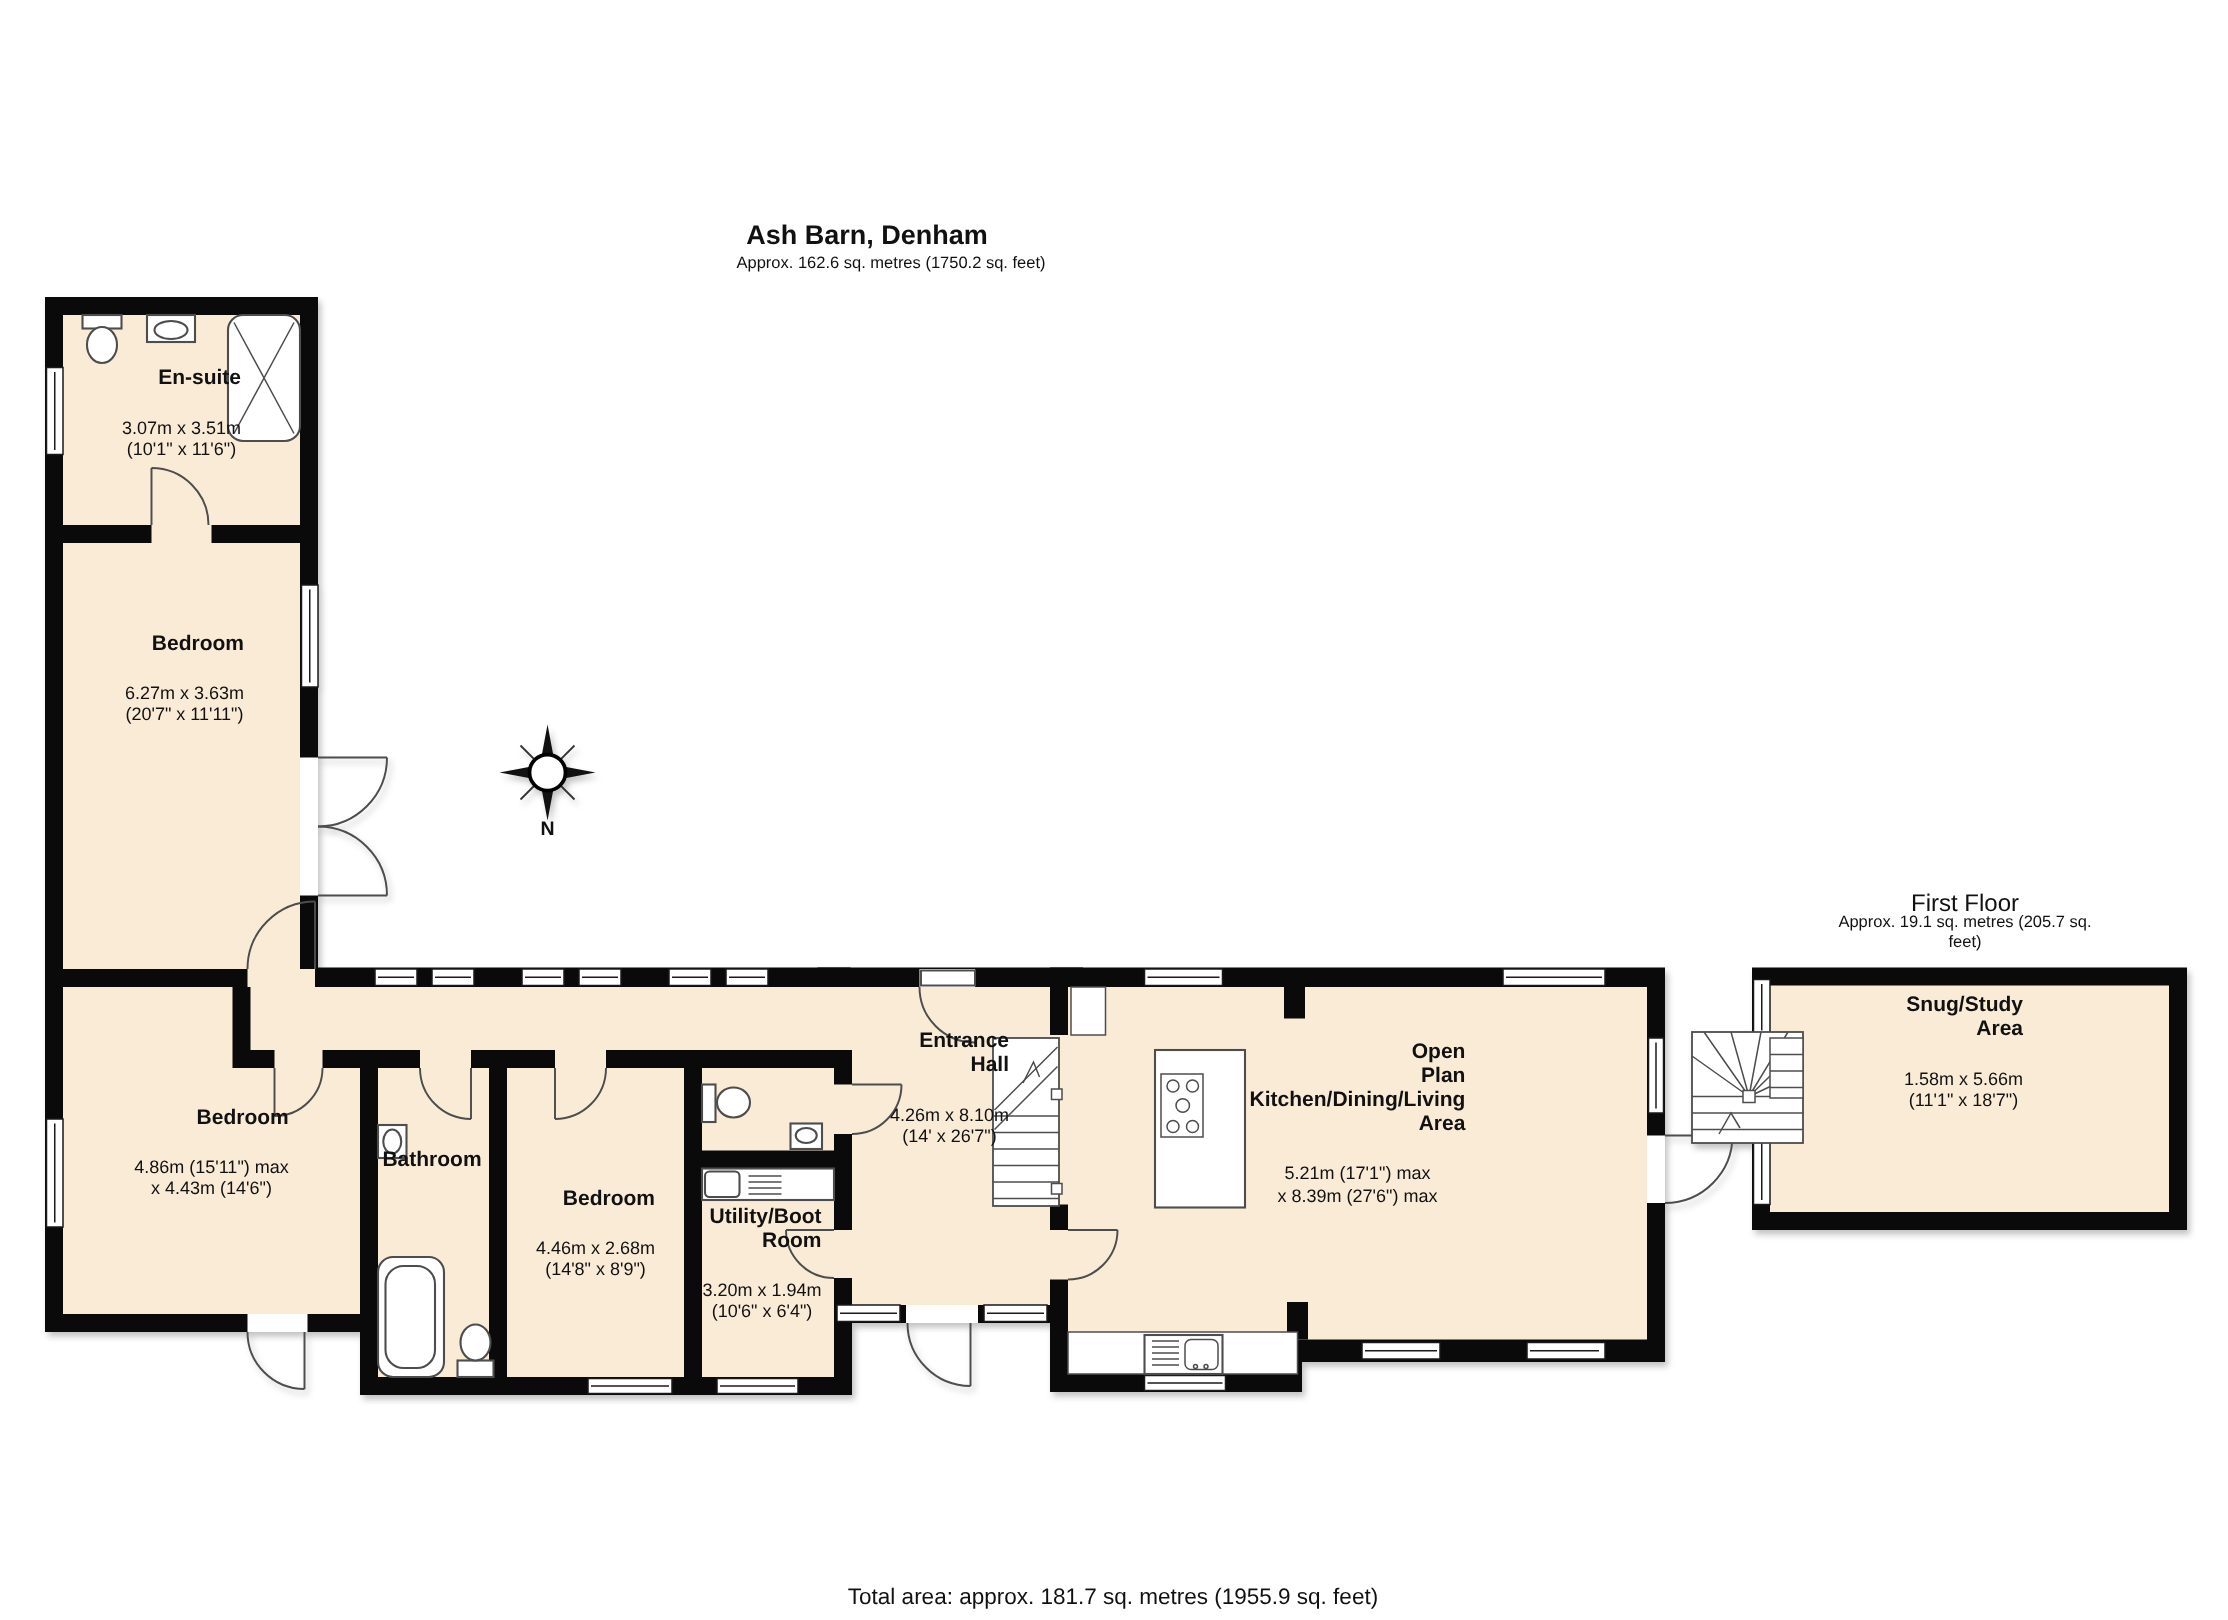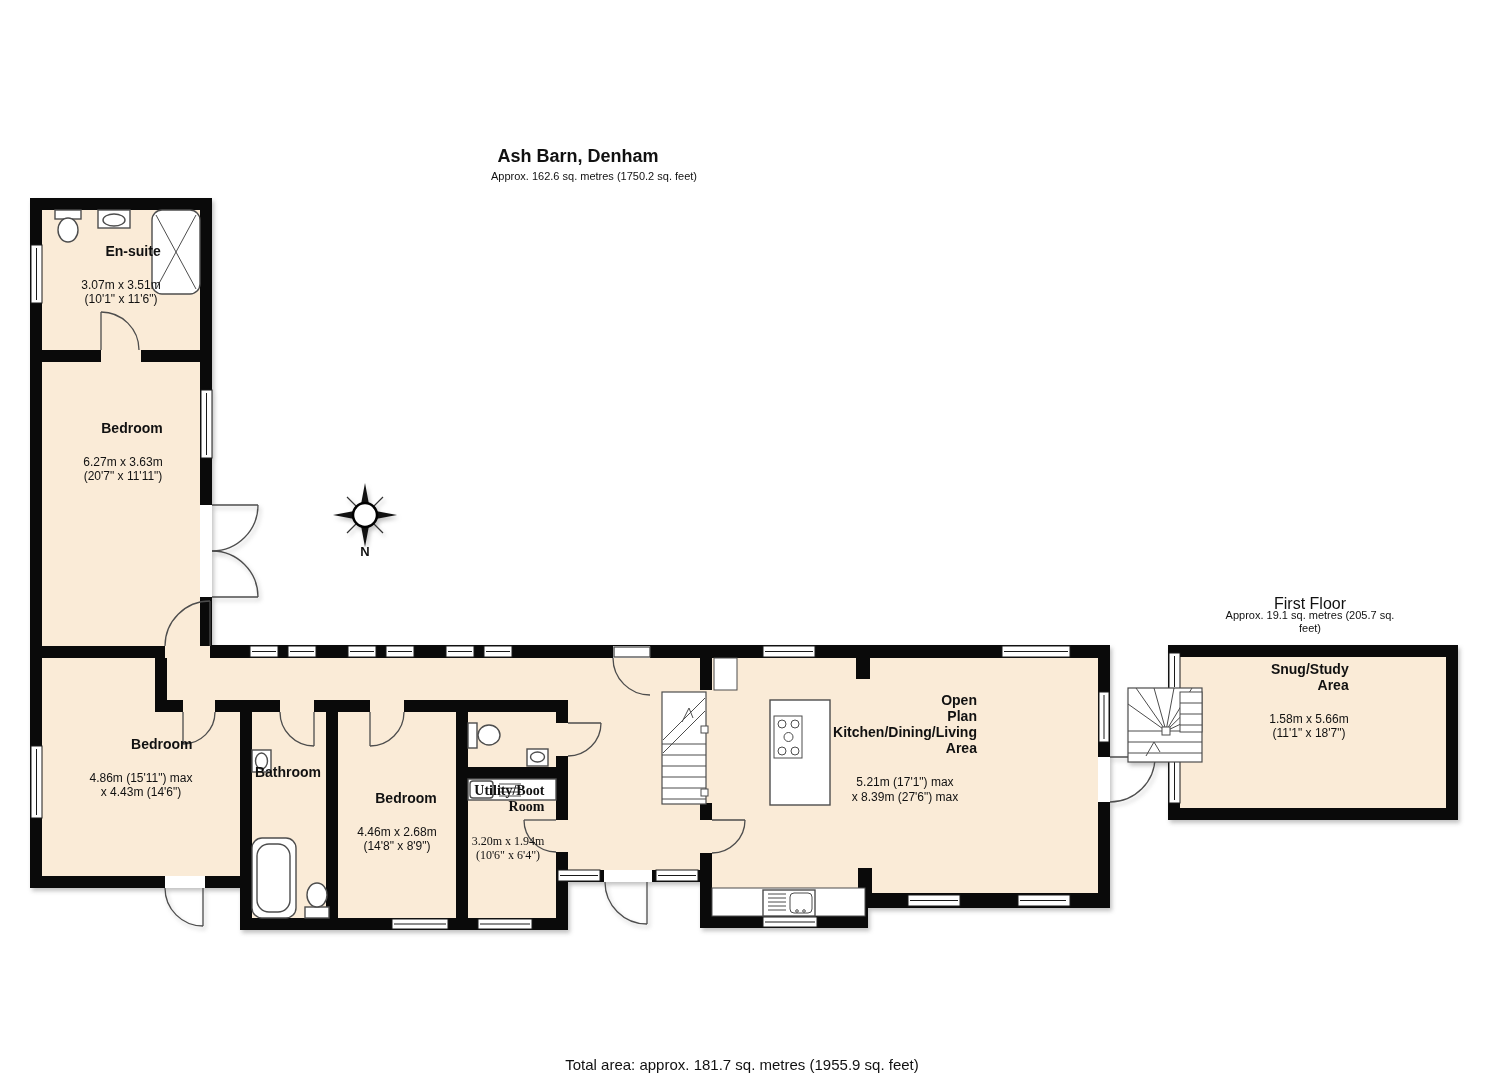--- a/index.html
+++ b/index.html
@@ -301,27 +301,33 @@
   <div class="lbl" style="left:288px; top:772px;">
     <div class="room-name">Bathroom</div>
   </div>
 
   <div class="lbl" style="left:397px; top:822px;">
     <div class="room-name">Bedroom</div>
     <div class="room-dims">4.46m x 2.68m
 (14'8" x 8'9")</div>
   </div>
 
-  <div class="lbl" style="left:508px; top:823px;font-family:Liberation Serif, serif;">
+  <div class="lbl" style="left:508px; top:842px;">
     <div class="room-name">Utility/Boot
 Room</div>
     <div class="room-dims">3.20m x 1.94m
 (10'6" x 6'4")</div>
   </div>
 
+  <div class="lbl" style="left:633px; top:725px;">
+    <div class="room-name">Entrance
+Hall</div>
+    <div class="room-dims">4.26m x 8.10m
+(14' x 26'7")</div>
+  </div>
 
   <div class="lbl" style="left:905px; top:748px;">
     <div class="room-name">Open
 Plan
 Kitchen/Dining/Living
 Area</div>
     <div class="room-dims">5.21m (17'1") max
 x 8.39m (27'6") max</div>
   </div>
 

